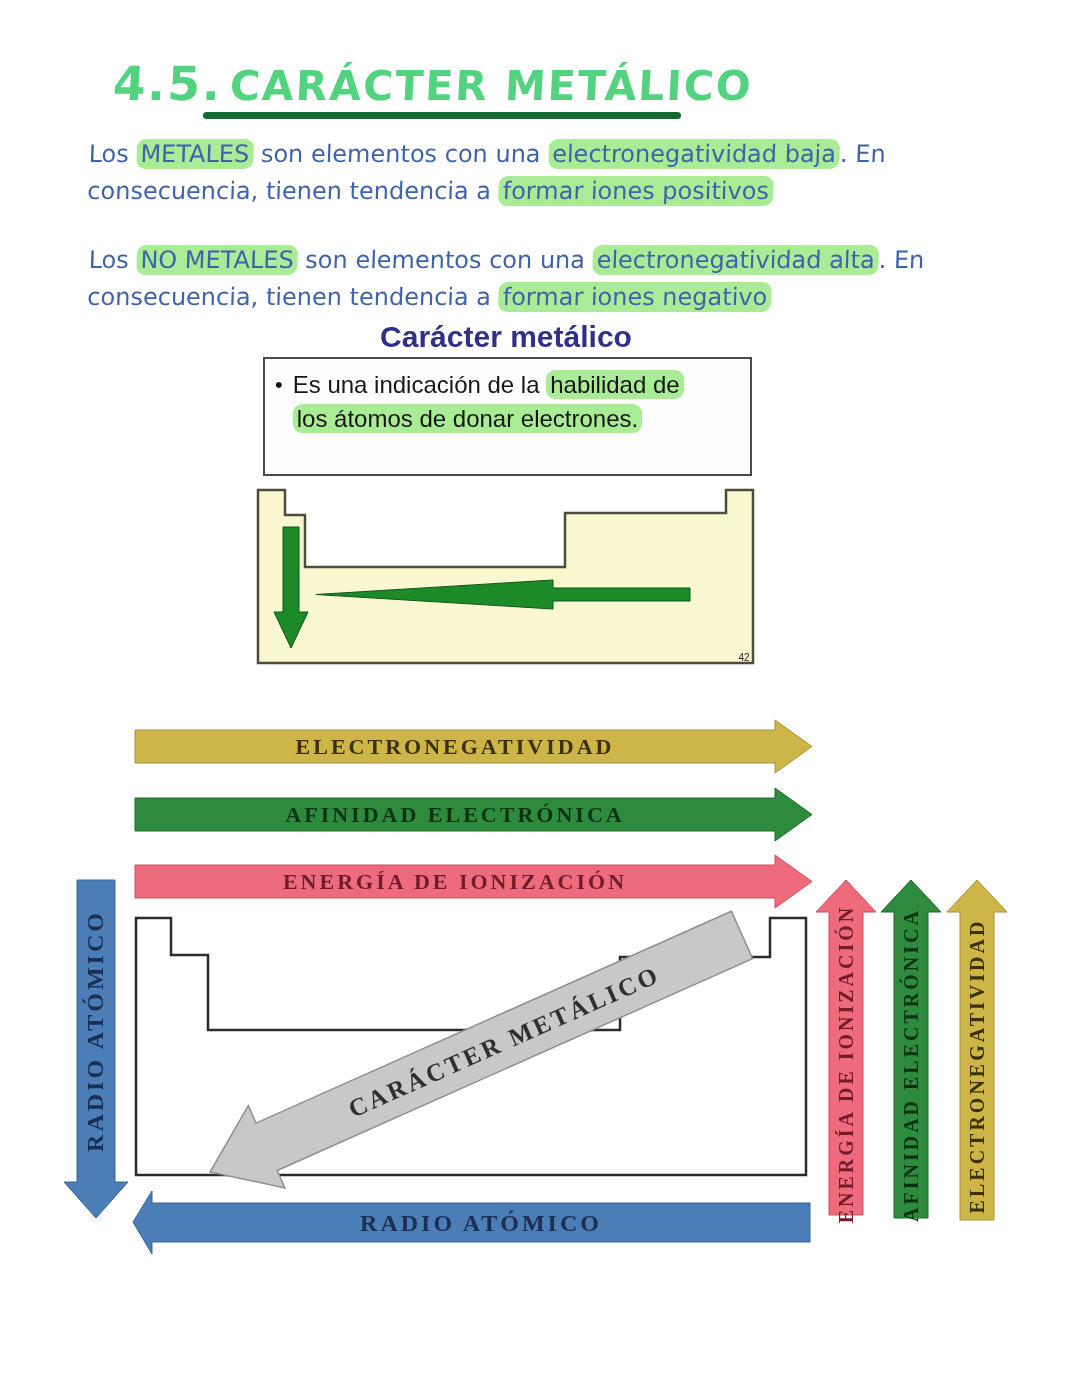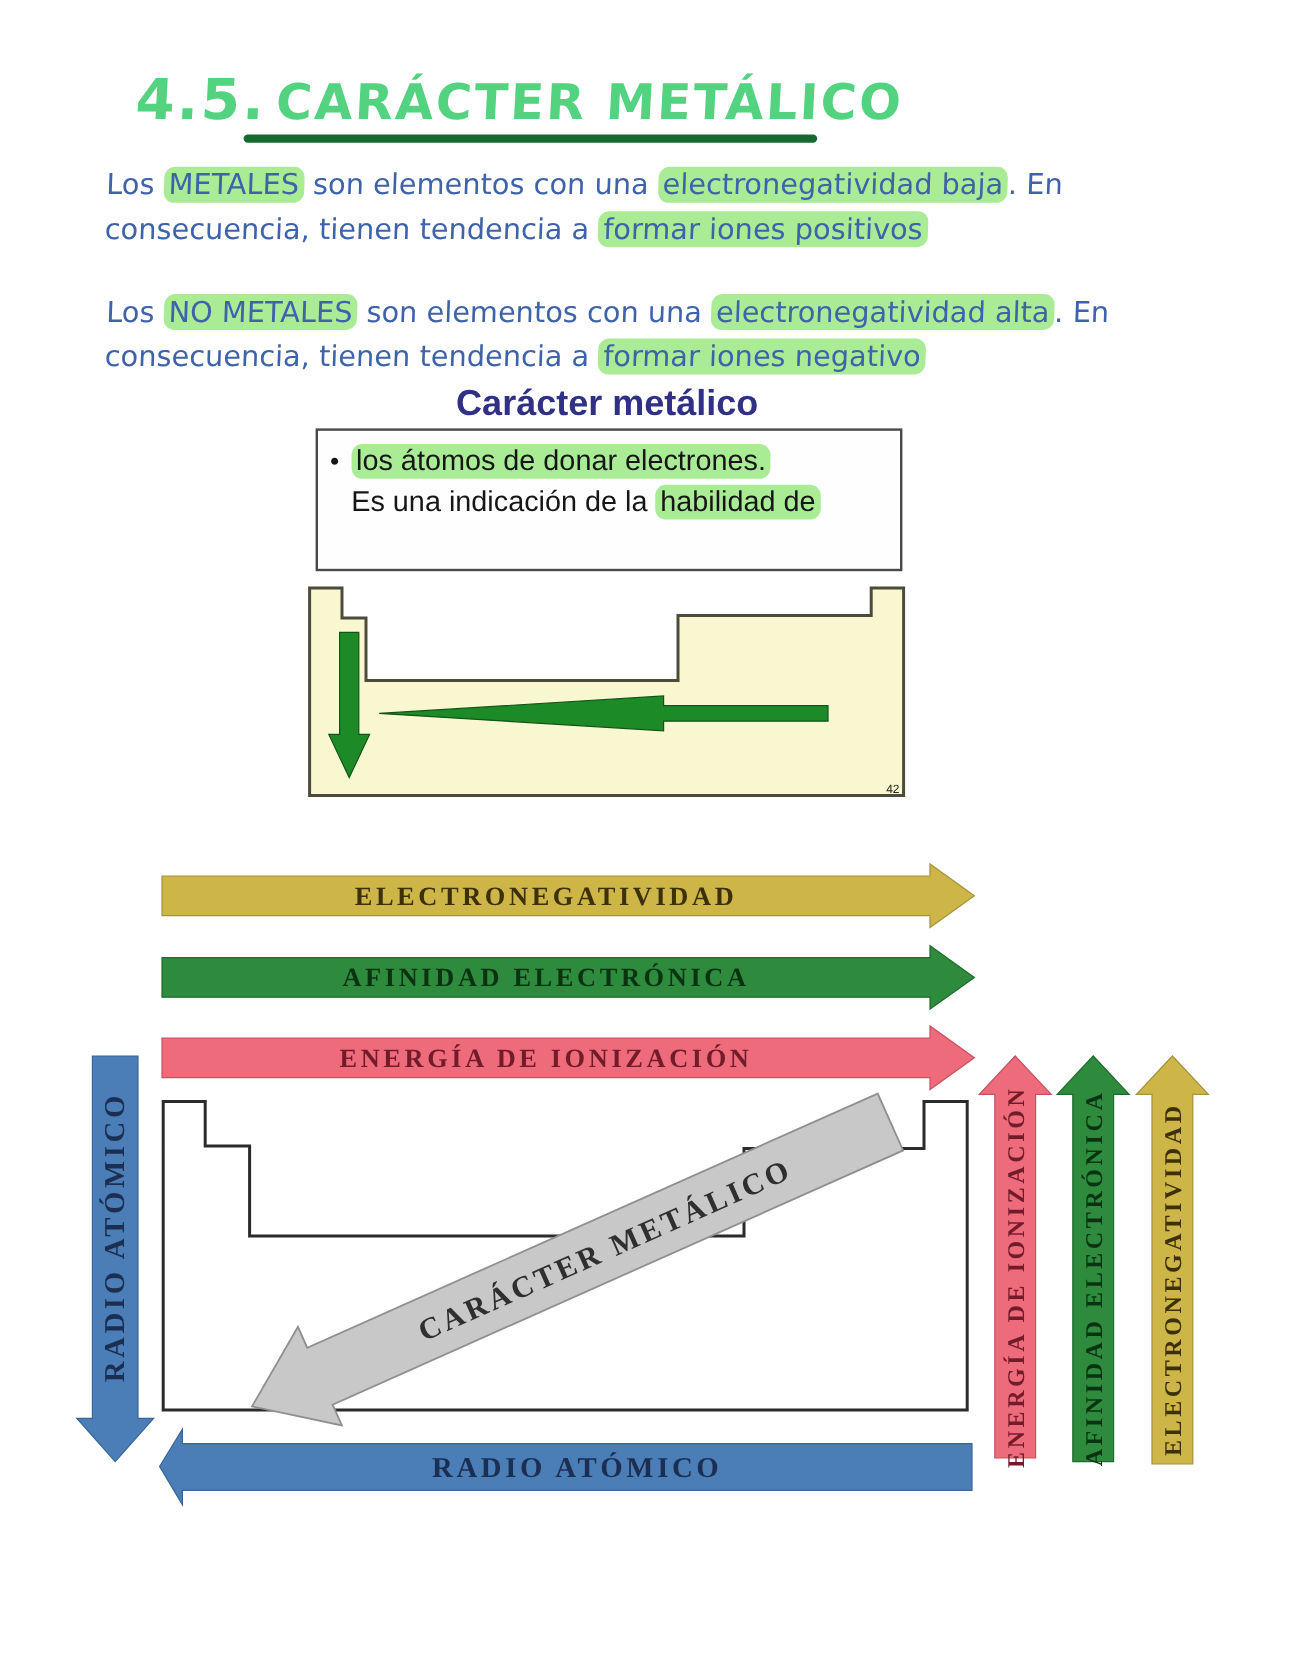--- a/index.html
+++ b/index.html
@@ -88,22 +88,22 @@
   <div class="hand-par" style="top:242px">
       <div class="hand-line"><span>Los </span><span class="hl">NO METALES</span><span> son elementos con una </span><span class="hl">electronegatividad alta</span><span>. En</span></div>
       <div class="hand-line"><span>consecuencia, tienen tendencia a </span><span class="hl">formar iones negativo</span></div>
     </div>
 
   <div class="slide-title">Carácter metálico</div>
   <div class="slide-box">
     <div class="slide-bullet">
       <span class="dot">•</span>
       <div>
+          <div class="hand-line"><span>Es una indicación de la </span><span class="hl">habilidad de</span></div>
           <div class="hand-line"><span class="hl">los átomos de donar electrones.</span></div>
-          <div class="hand-line"><span>Es una indicación de la </span><span class="hl">habilidad de</span></div>
         </div>
     </div>
   </div>
 
   <svg class="slide-svg" width="506" height="186" viewBox="253 483 506 186">
     <path d="M 258,663 L 258,490 L 285,490 L 285,515 L 305,515 L 305,567 L 565,567 L 565,513 L 726,513 L 726,490 L 753,490 L 753,663 Z" fill="#f9f7d0" stroke="#4c4c3c" stroke-width="2.5"></path>
     <polygon points="283,527 299,527 299,612 308,612 291,648 274,612 283,612" fill="#1d8a28" stroke="#0f5418" stroke-width="1"></polygon>
     <polygon points="690,588 690,601 553,601 553,609 316,594.5 553,580 553,588" fill="#1d8a28" stroke="#0f5418" stroke-width="1"></polygon>
     <text class="small42" x="744" y="661" fill="#222" text-anchor="middle">42</text>
   </svg>

